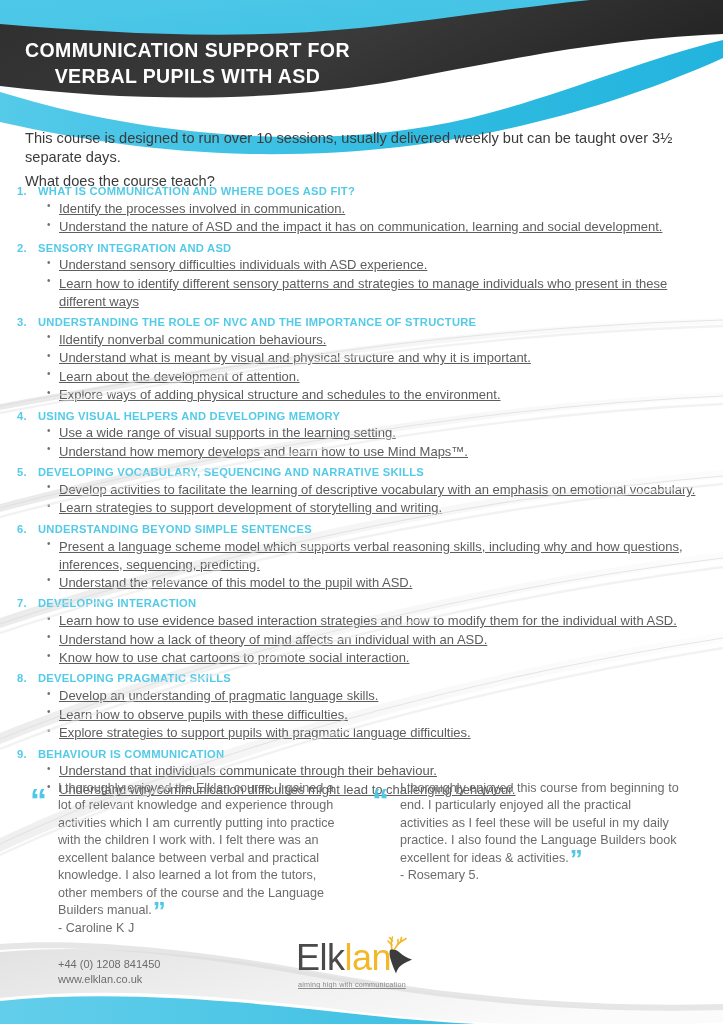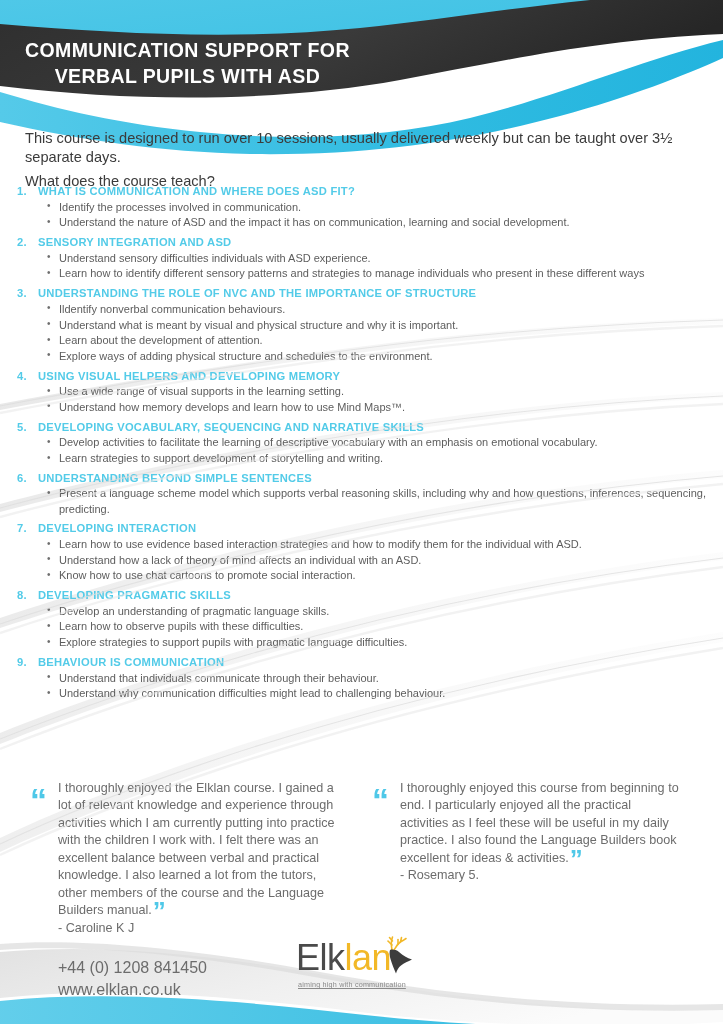--- a/index.html
+++ b/index.html
@@ -106,24 +106,25 @@
   }
   .module-title { flex: 1 1 auto; }
   .bullets {
     list-style: none;
     margin: 0.5px 0 0 0;
     padding: 0;
   }
   .bullets li {
     position: relative;
     padding-left: 45px;
-    font-size: 11px;
+    font-size: 13px;
     color: #5d5d5d;
     line-height: 1.38;
     margin-bottom: 0.5px;
+    text-decoration: underline;
   }
   .bullets li::before {
     content: "\2022";
     position: absolute;
     left: 33px;
     top: -0.5px;
     color: #6f6f6f;
     font-size: 10px;
   }
 
@@ -166,21 +167,21 @@
     margin-left: 1px;
   }
   .quote-attrib { display: block; }
 
   
   .footer-contact {
     position: absolute;
     left: 58px;
     top: 957px;
     z-index: 6;
-    font-size: 16px;
+    font-size: 11px;
     color: #6c6c6c;
     line-height: 1.38;
   }
   .footer-contact span { display: block; }
 
   .logo {
     position: absolute;
     left: 296px;
     top: 940px;
     z-index: 6;
@@ -339,20 +340,21 @@
             <li>Learn strategies to support development of storytelling and writing.</li>
           </ul>
         </div>
         <div class="module">
           <div class="module-head">
             <span class="module-num">6.</span>
             <span class="module-title">UNDERSTANDING BEYOND SIMPLE SENTENCES</span>
           </div>
           <ul class="bullets">
             <li>Present a language scheme model which supports verbal reasoning skills, including why and how questions, inferences, sequencing, predicting.</li>
+            <li>Understand the relevance of this model to the pupil with ASD.</li>
           </ul>
         </div>
         <div class="module">
           <div class="module-head">
             <span class="module-num">7.</span>
             <span class="module-title">DEVELOPING INTERACTION</span>
           </div>
           <ul class="bullets">
             <li>Learn how to use evidence based interaction strategies and how to modify them for the individual with ASD.</li>
             <li>Understand how a lack of theory of mind affects an individual with an ASD.</li>

